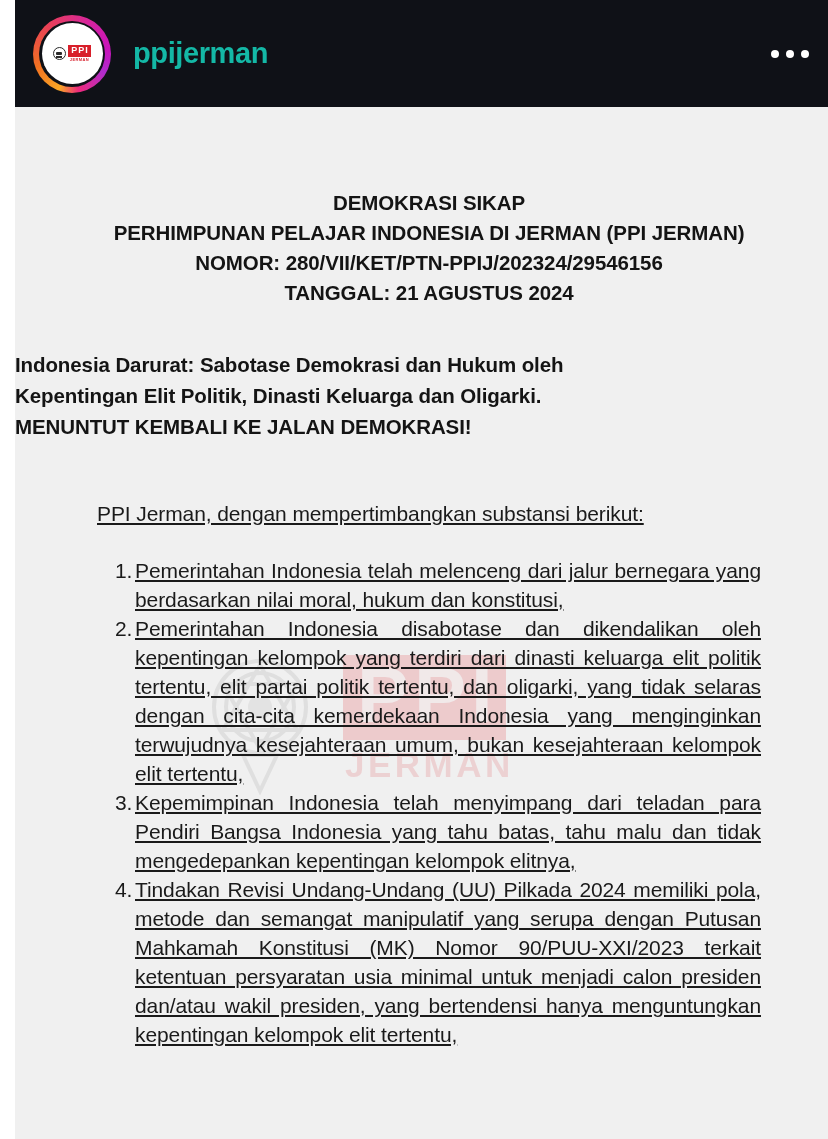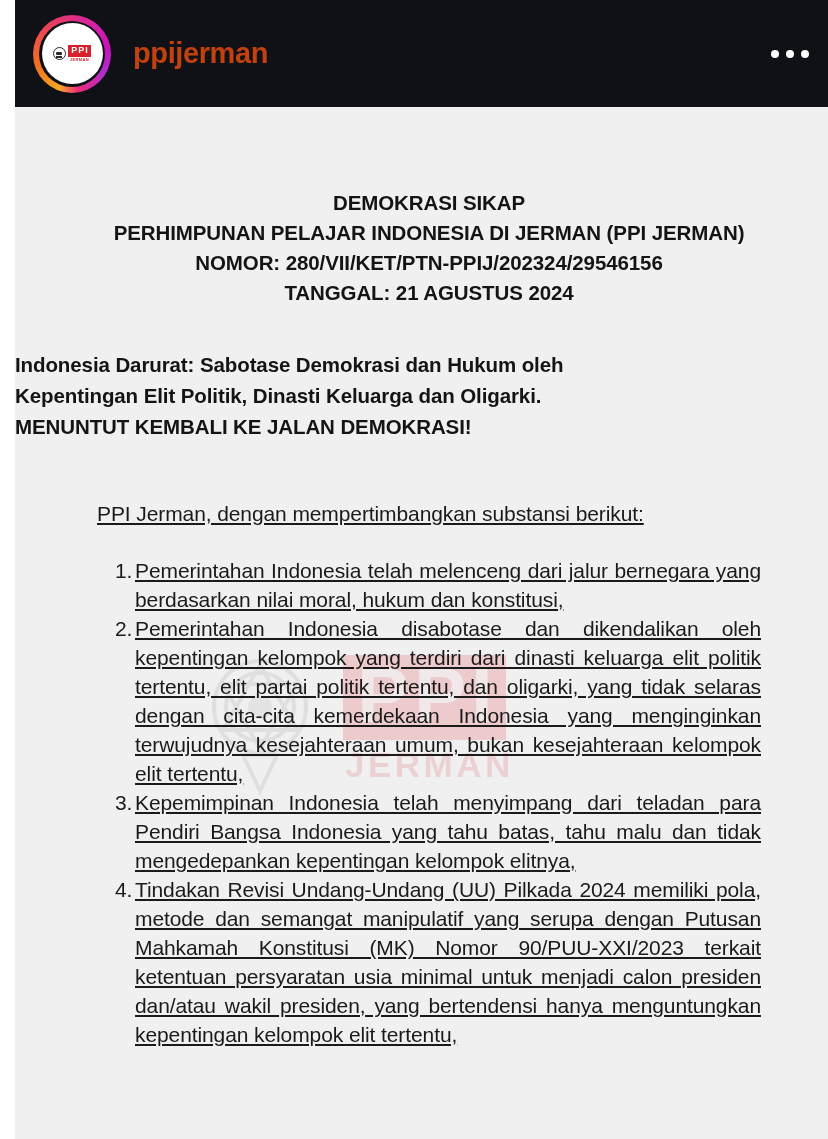--- a/index.html
+++ b/index.html
@@ -84,21 +84,21 @@
     padding:1px 2px 1.5px 3px;
   }
   .logo-jerman {
     color:#d81f2a;
     font-size:4px;
     font-weight:bold;
     letter-spacing:.4px;
     margin-top:1px;
   }
   .username {
-    color:#c2410c;
+    color:#14b8a6;
     font-size:29px;
     font-weight:bold;
     letter-spacing:-0.4px;
     margin-left:22px;
   }
   .menu-dots {
     margin-left:auto;
     display:flex;
     gap:7px;
     align-items:center;

